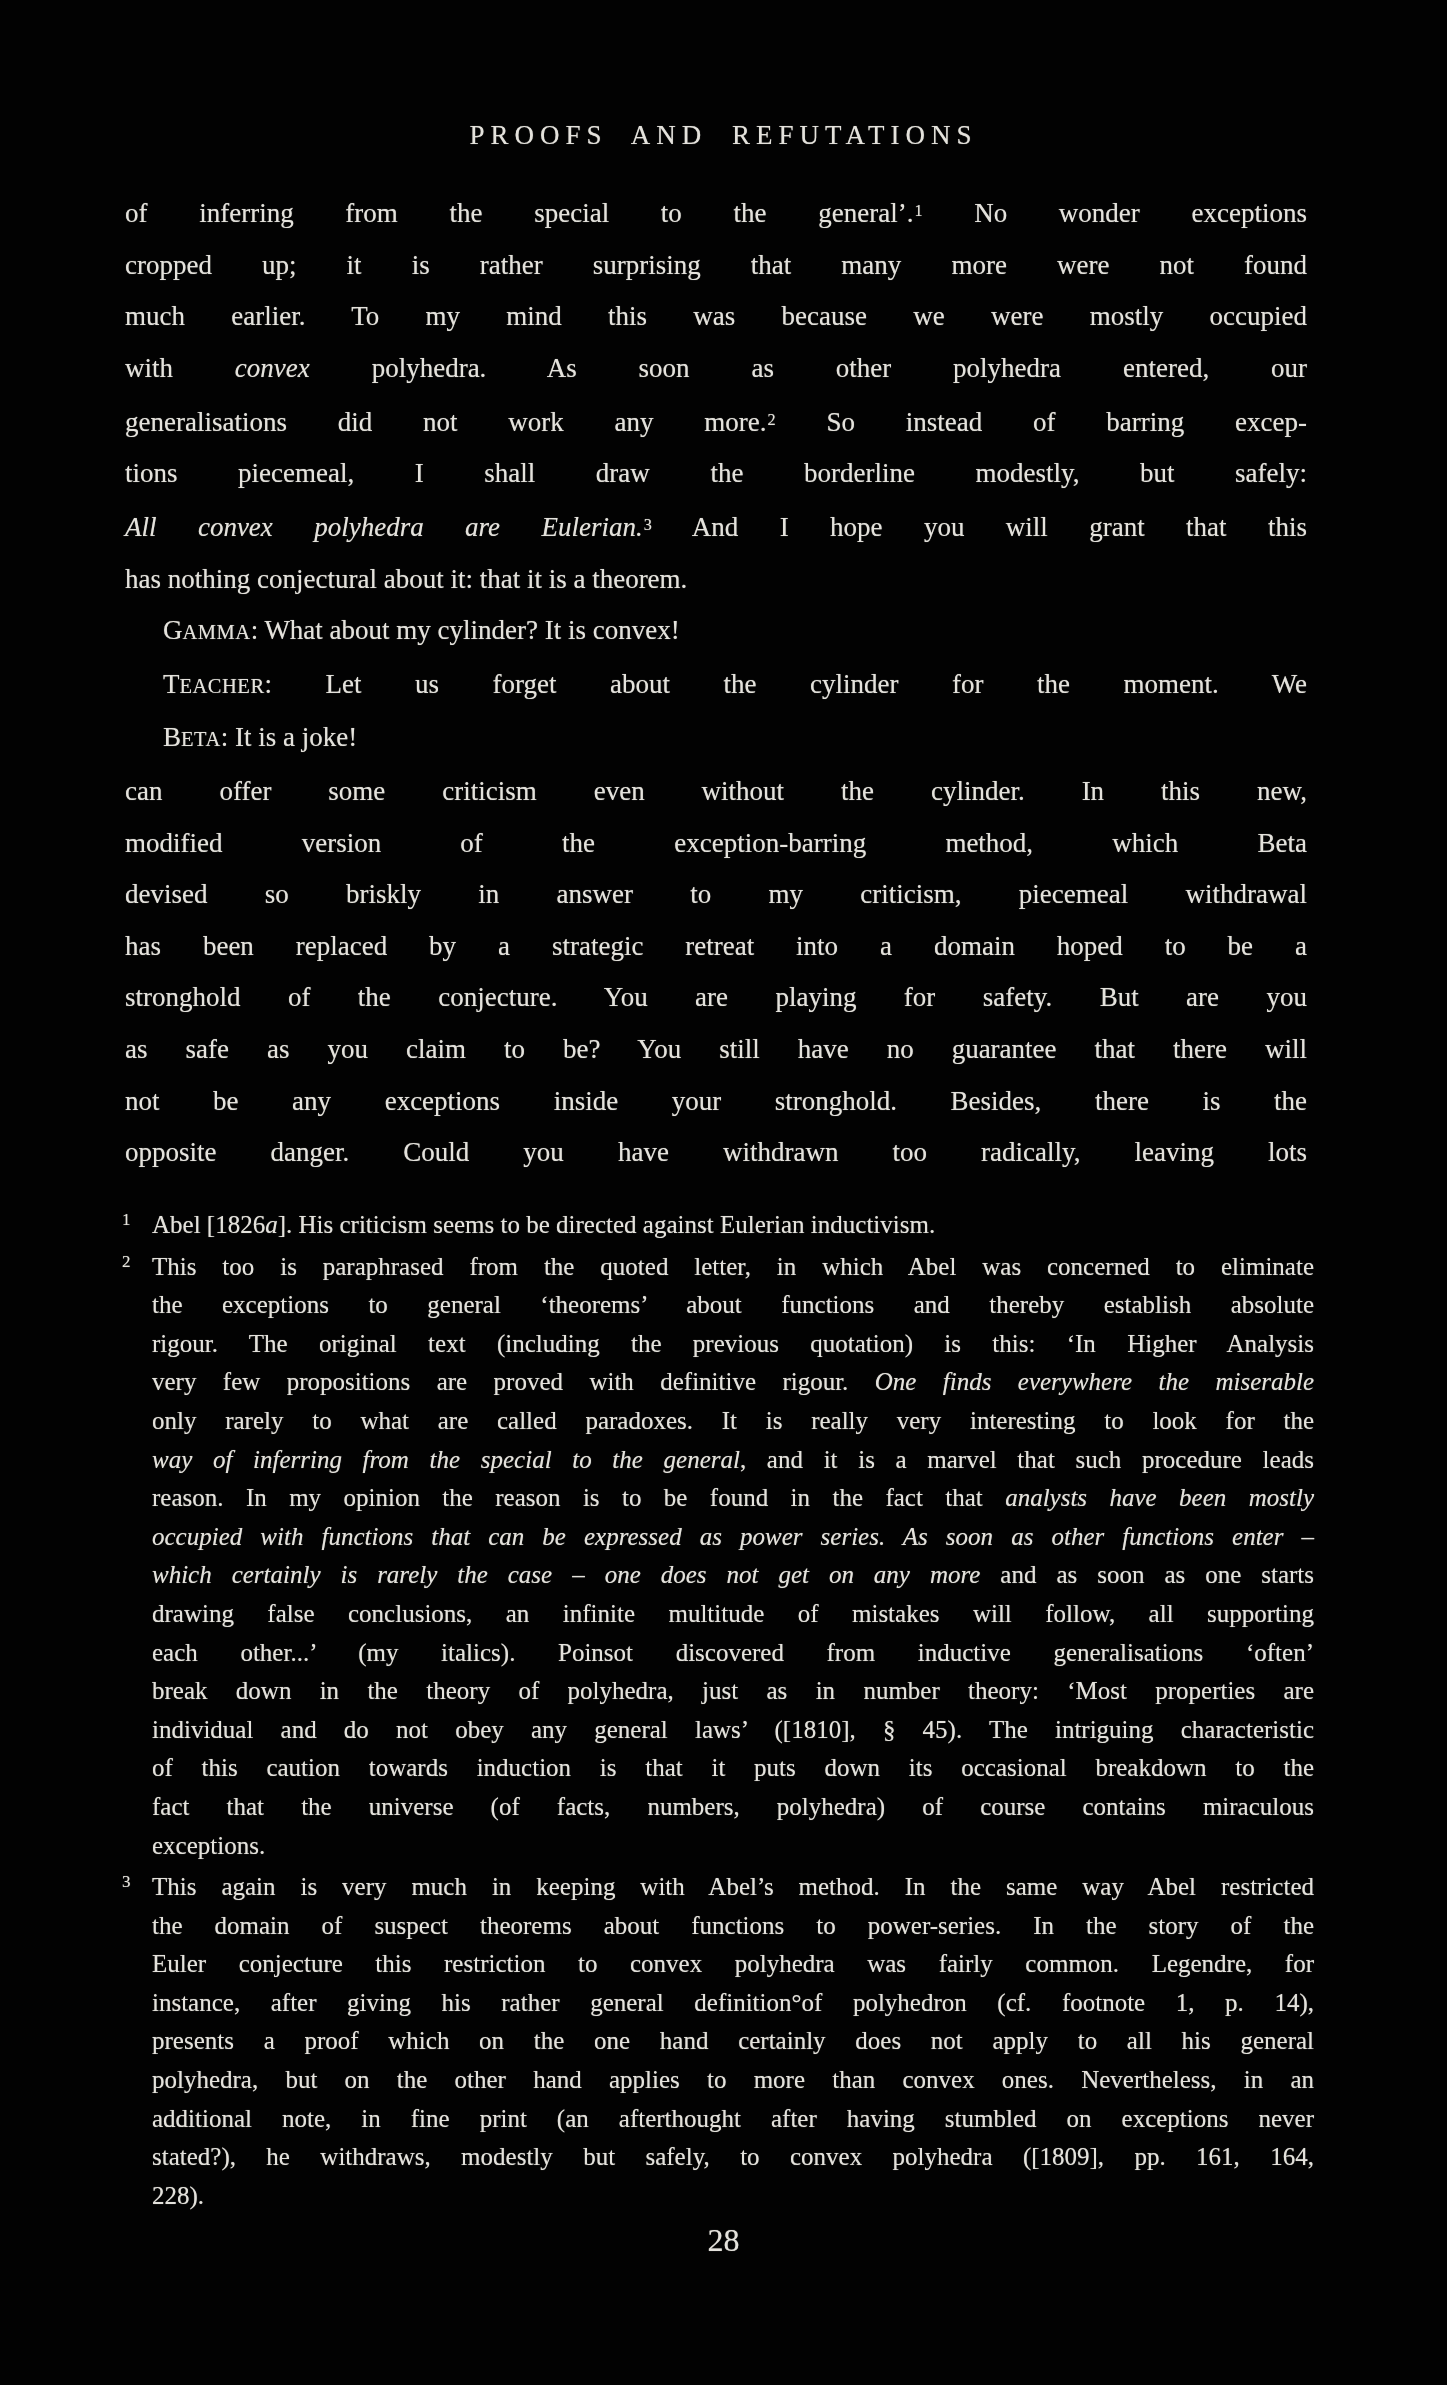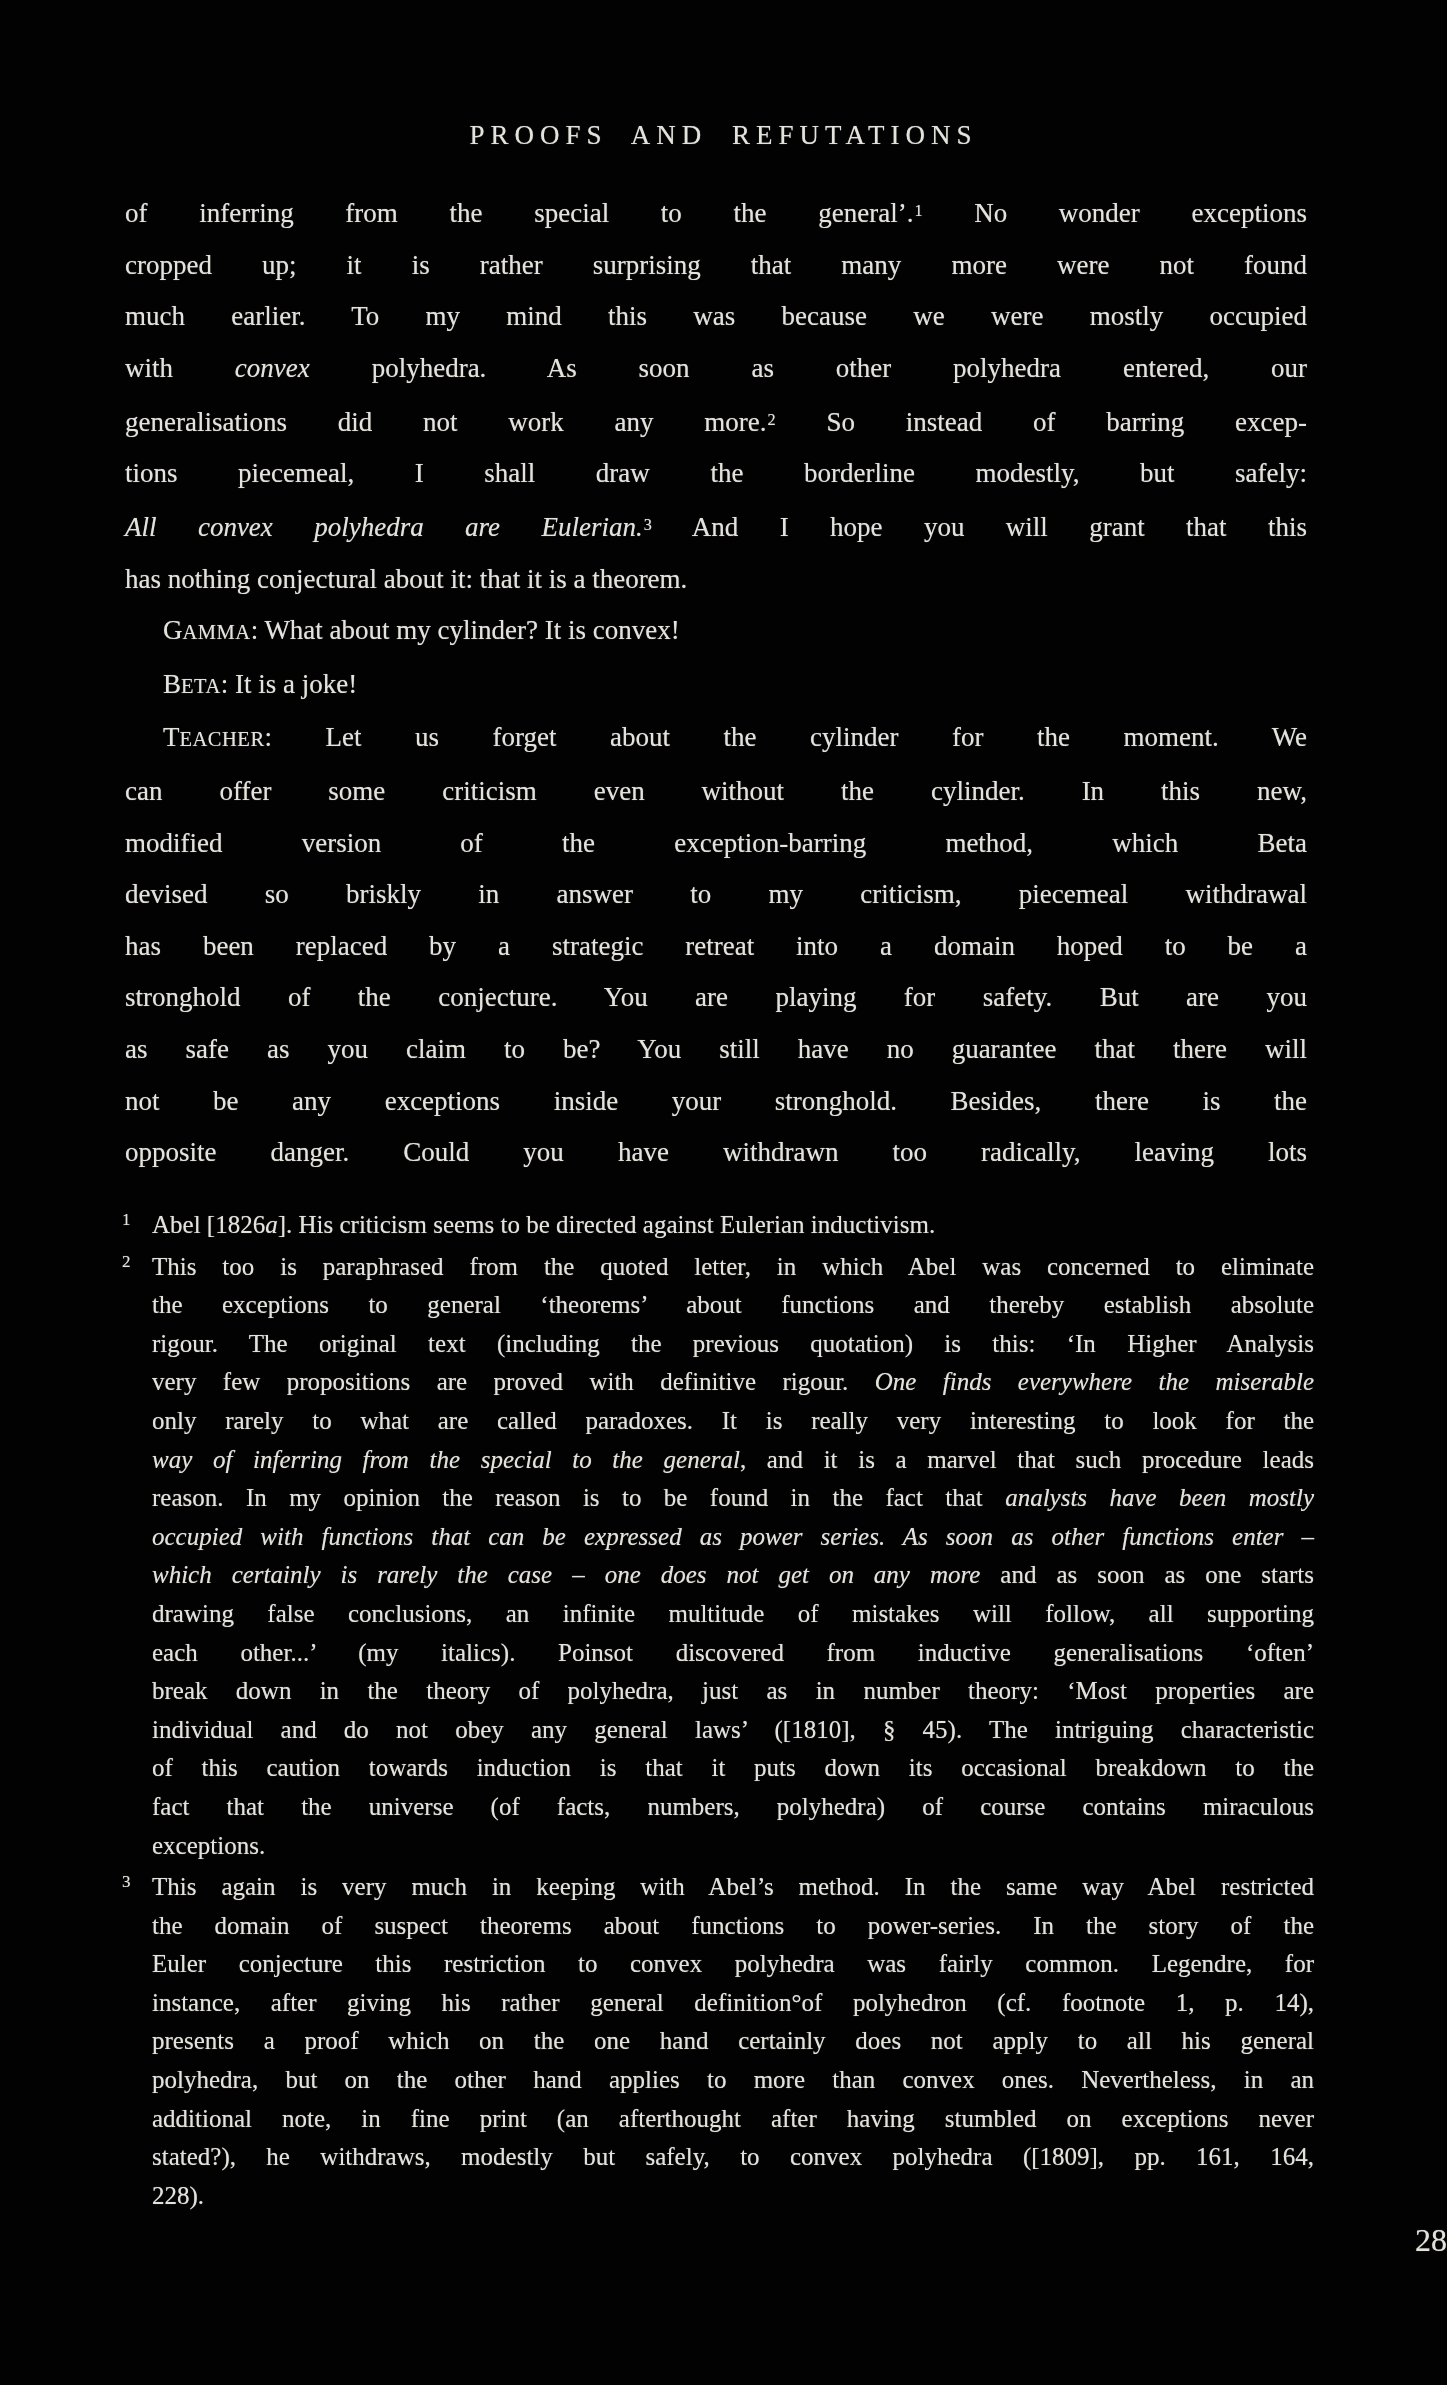--- a/index.html
+++ b/index.html
@@ -49,41 +49,41 @@
   }
   .line { text-align: justify; text-justify: inter-word; }
   .line.j { text-align-last: justify; }
   .line.indent { text-indent: 38px; }
   .i { font-style: italic; }
   .sc { font-size: 0.76em; letter-spacing: 0.5px; }
   .sup { font-size: 0.6em; vertical-align: 0.38em; padding-left: 1px; }
   .page-number {
     position: absolute;
     top: 2222px; left: 0; right: 0;
-    text-align: right;
+    text-align: center;
     font-size: 32px;
   }
 </style>
 </head>
 <body>
 
 <div class="page" style="--bg: #020202; --fg: #e4e2dc;">
   <div class="running-head">PROOFS AND REFUTATIONS</div>
   <div class="body-text">
       <div class="line j"><span>of inferring from the special to the general’.</span><span class="sup">1</span><span> No wonder exceptions</span></div>
       <div class="line j"><span>cropped up; it is rather surprising that many more were not found</span></div>
       <div class="line j"><span>much earlier. To my mind this was because we were mostly occupied</span></div>
       <div class="line j"><span>with </span><span class="i">convex</span><span> polyhedra. As soon as other polyhedra entered, our</span></div>
       <div class="line j"><span>generalisations did not work any more.</span><span class="sup">2</span><span> So instead of barring excep-</span></div>
       <div class="line j"><span>tions piecemeal, I shall draw the borderline modestly, but safely:</span></div>
       <div class="line j"><span class="i">All convex polyhedra are Eulerian.</span><span class="sup">3</span><span> And I hope you will grant that this</span></div>
       <div class="line"><span>has nothing conjectural about it: that it is a theorem.</span></div>
       <div class="line indent"><span>G</span><span class="sc">AMMA</span><span>: What about my cylinder? It is convex!</span></div>
+      <div class="line j indent"><span>T</span><span class="sc">EACHER</span><span>: Let us forget about the cylinder for the moment. We</span></div>
       <div class="line indent"><span>B</span><span class="sc">ETA</span><span>: It is a joke!</span></div>
-      <div class="line j indent"><span>T</span><span class="sc">EACHER</span><span>: Let us forget about the cylinder for the moment. We</span></div>
       <div class="line j"><span>can offer some criticism even without the cylinder. In this new,</span></div>
       <div class="line j"><span>modified version of the exception-barring method, which Beta</span></div>
       <div class="line j"><span>devised so briskly in answer to my criticism, piecemeal withdrawal</span></div>
       <div class="line j"><span>has been replaced by a strategic retreat into a domain hoped to be a</span></div>
       <div class="line j"><span>stronghold of the conjecture. You are playing for safety. But are you</span></div>
       <div class="line j"><span>as safe as you claim to be? You still have no guarantee that there will</span></div>
       <div class="line j"><span>not be any exceptions inside your stronghold. Besides, there is the</span></div>
       <div class="line j"><span>opposite danger. Could you have withdrawn too radically, leaving lots</span></div>
     </div>
   <div class="footnotes">

